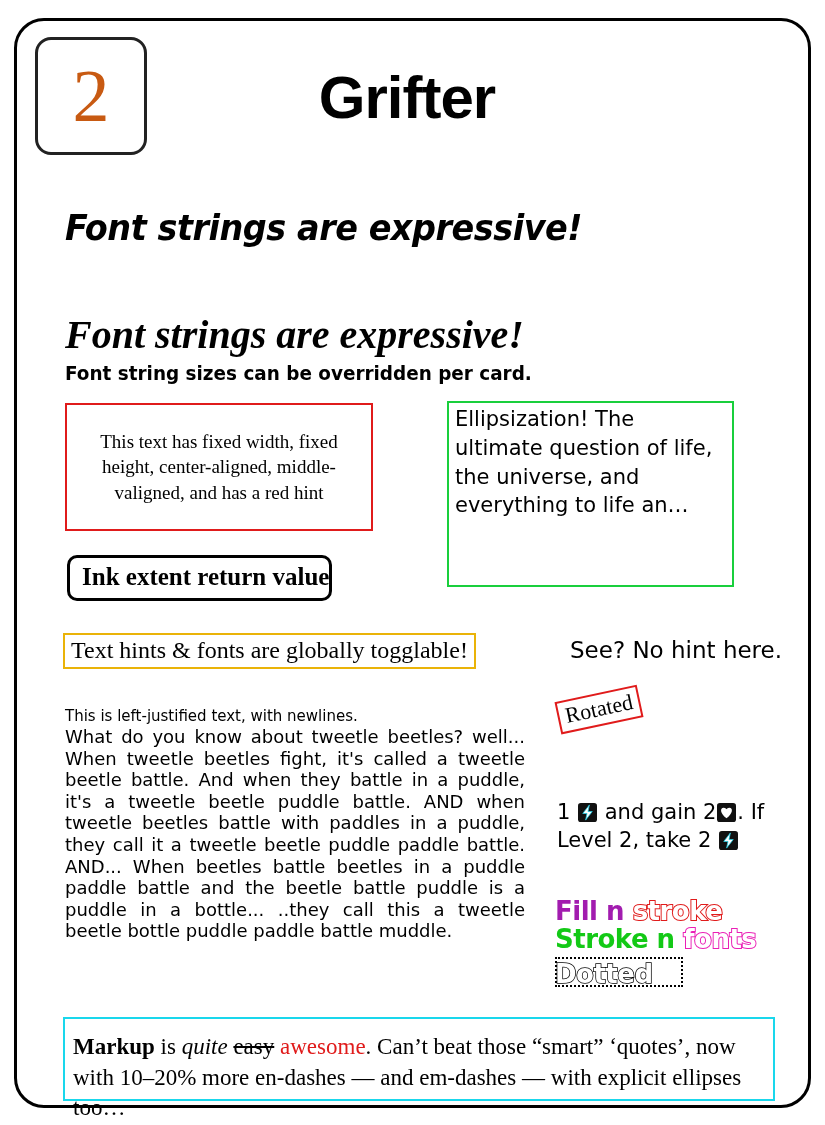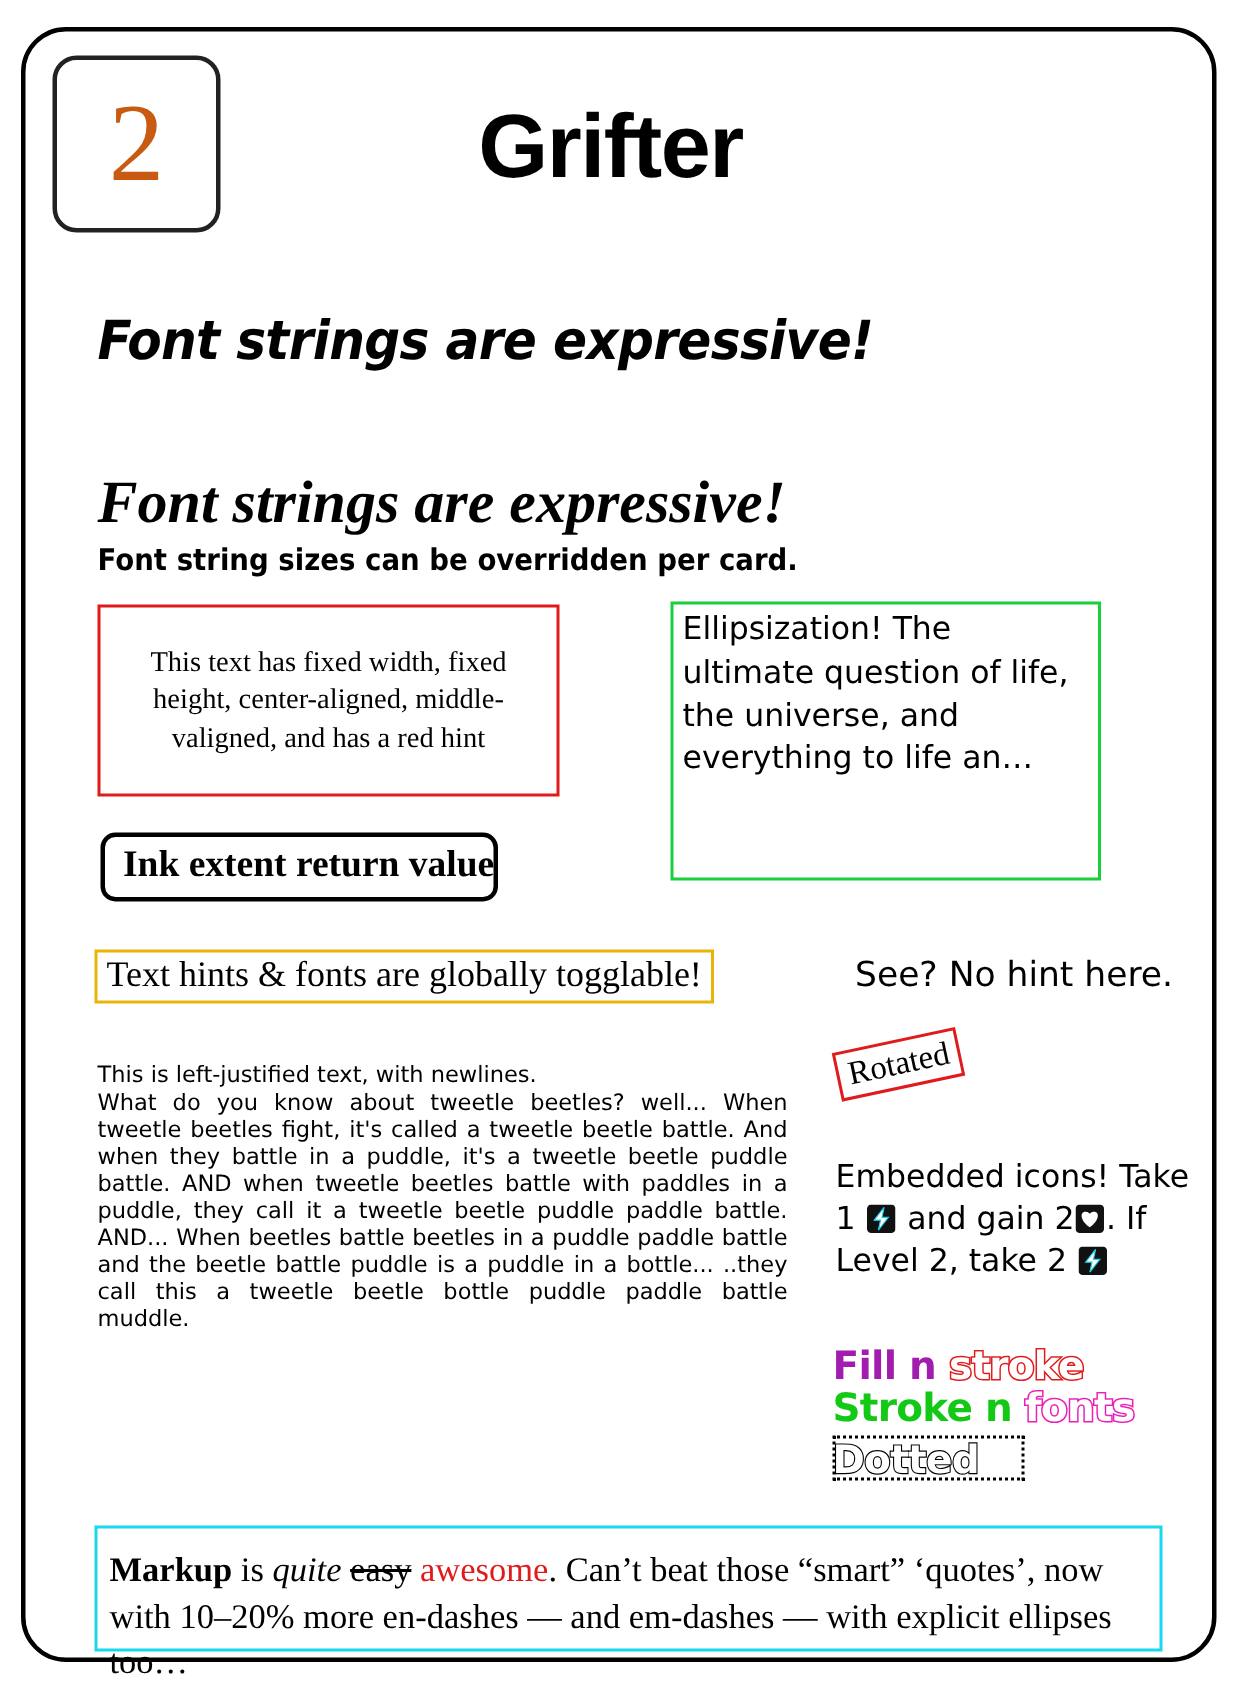--- a/index.html
+++ b/index.html
@@ -186,21 +186,21 @@
   }
   .para-line1 {
     font-family: "DejaVu Sans", sans-serif;
     font-size: 15px;
     line-height: 1.2;
     color: #000;
     margin: 0 0 1px 0;
   }
   .para-just {
     font-family: "DejaVu Sans", sans-serif;
-    font-size: 15px;
+    font-size: 18px;
     line-height: 1.2;
     color: #000;
     margin: 0;
     text-align: justify;
   }
 
   
   .rotated {
     position: absolute;
     left: 540px;
@@ -331,21 +331,21 @@
   <div class="no-hint">See? No hint here.</div>
 
   <div class="para-wrap">
     <p class="para-line1">This is left-justified text, with newlines.</p>
     <p class="para-just">What do you know about tweetle beetles? well... When tweetle beetles fight, it's called a tweetle beetle battle. And when they battle in a puddle, it's a tweetle beetle puddle battle. AND when tweetle beetles battle with paddles in a puddle, they call it a tweetle beetle puddle paddle battle. AND... When beetles battle beetles in a puddle paddle battle and the beetle battle puddle is a puddle in a bottle... ..they call this a tweetle beetle bottle puddle paddle battle muddle.</p>
   </div>
 
   <div class="rotated">Rotated</div>
 
   <div class="icons-block">
-    <span>Embedded icons! Take</span><br>
+    <br>
     <span>1</span>
     <span class="inline-icon">
       <svg viewBox="0 0 20 20" width="19" height="19">
         <rect x="0" y="0" width="20" height="20" rx="3" fill="#111"></rect>
         <path d="M12 2 L5 11 L9.5 11 L8 18 L15 9 L10.5 9 Z" fill="#fff" stroke="#1fd0e8" stroke-width="0.8"></path>
       </svg>
     </span>
     <span>and gain 2</span><span class="inline-icon">
       <svg viewBox="0 0 20 20" width="19" height="19">
         <rect x="0" y="0" width="20" height="20" rx="3" fill="#111"></rect>

